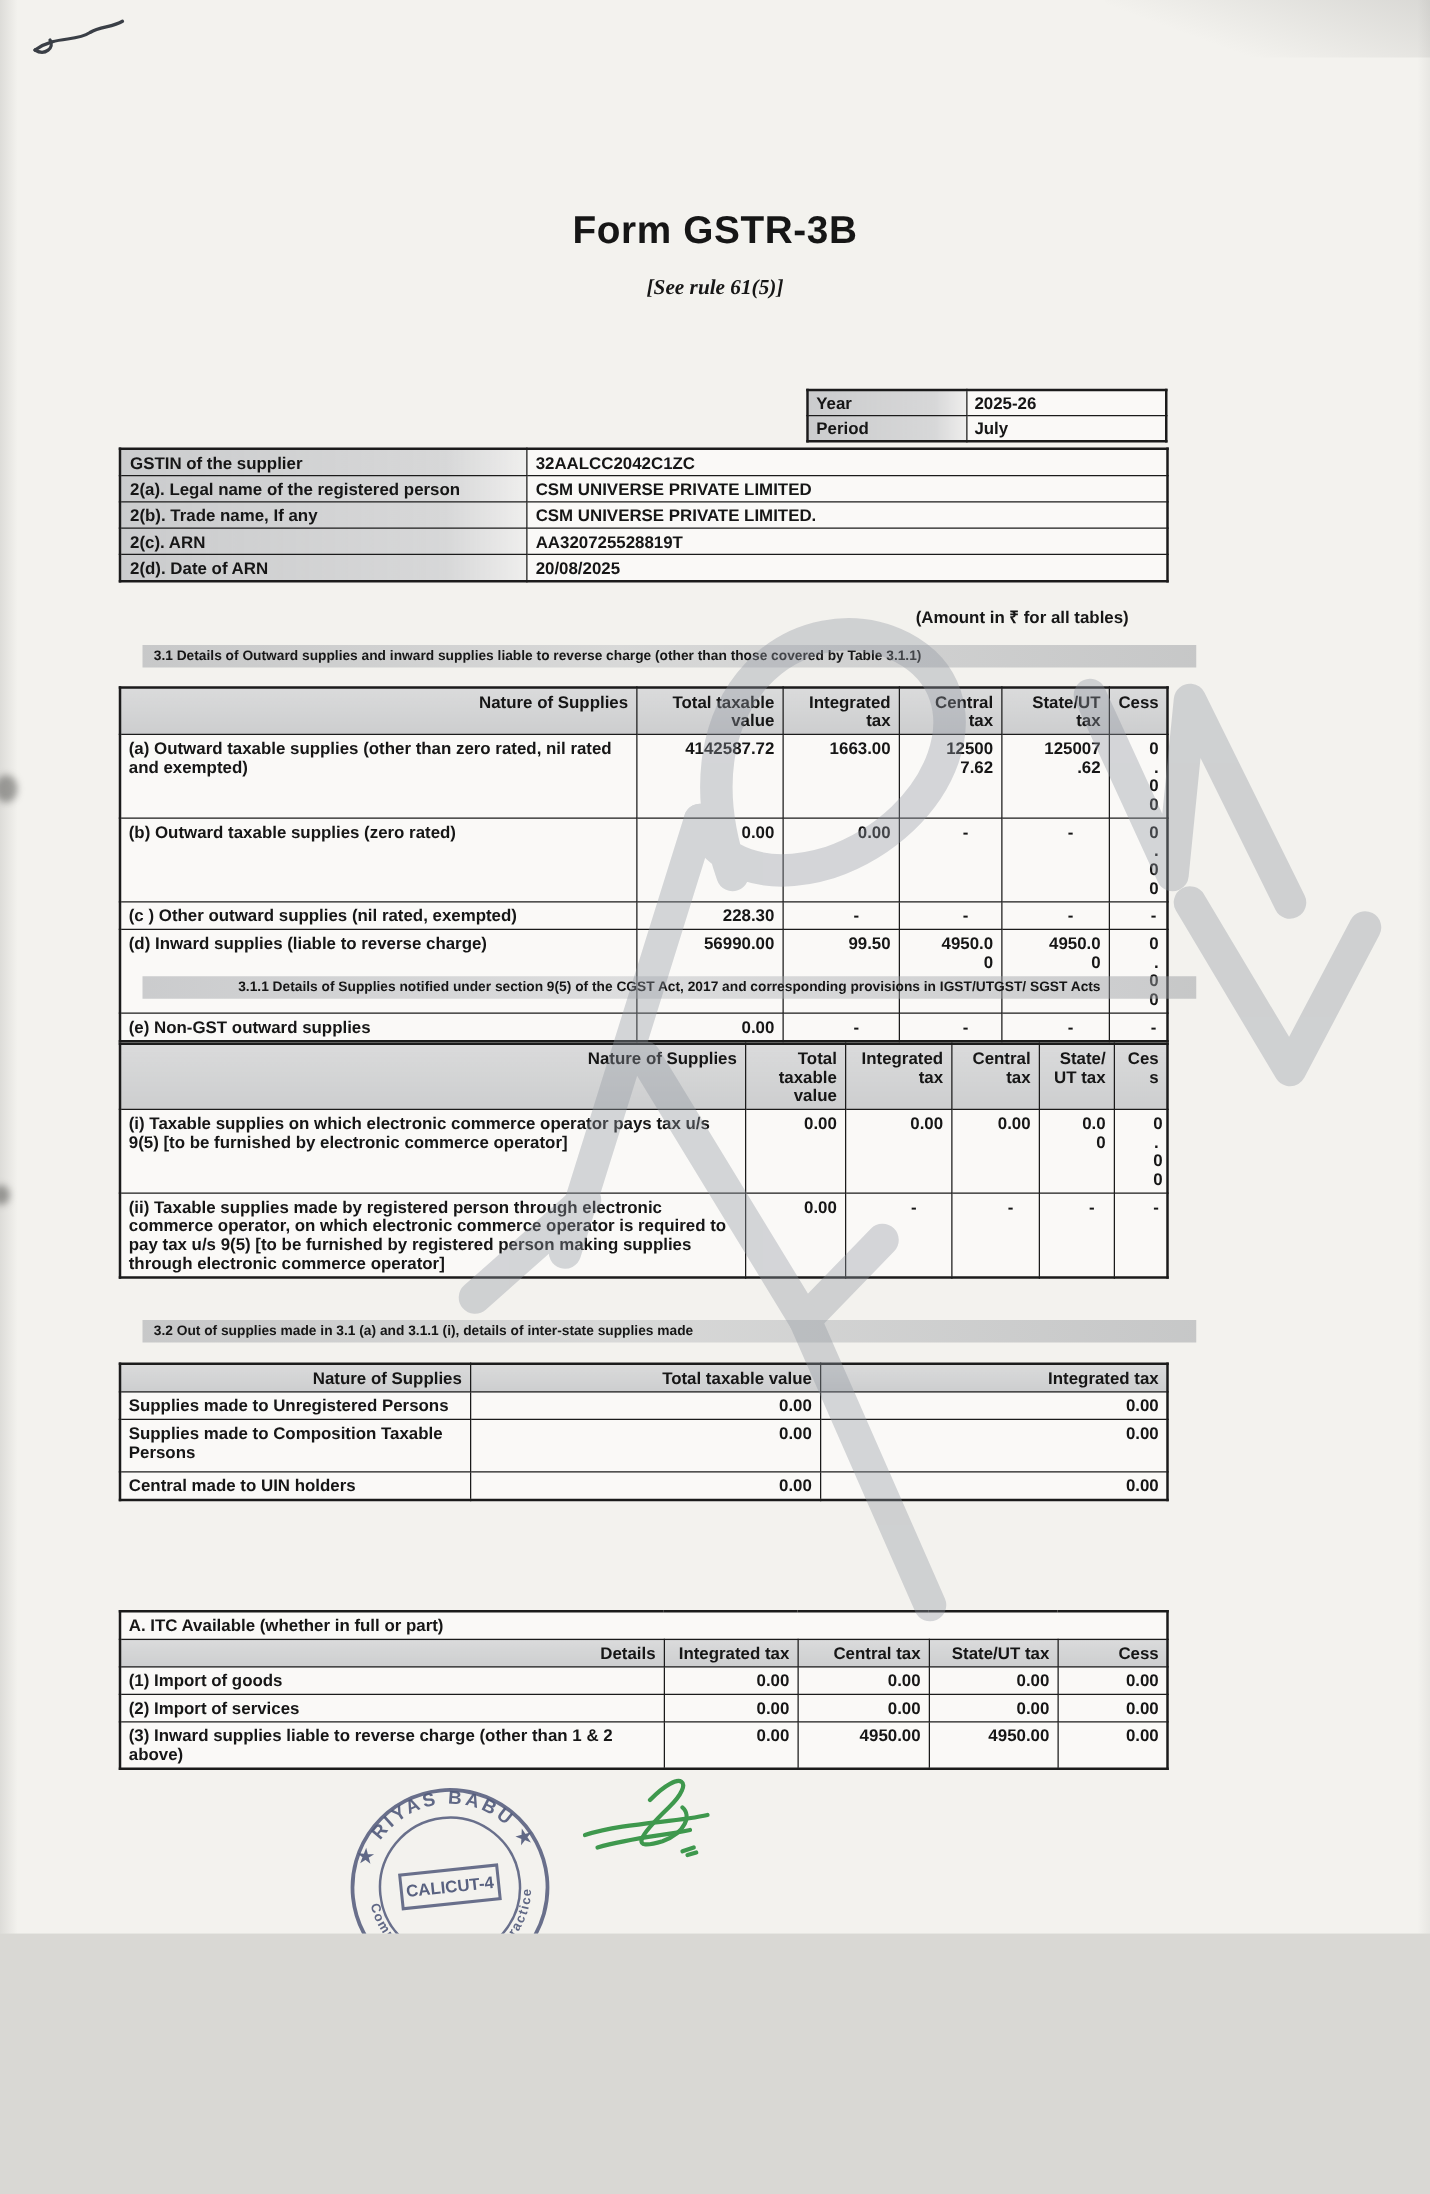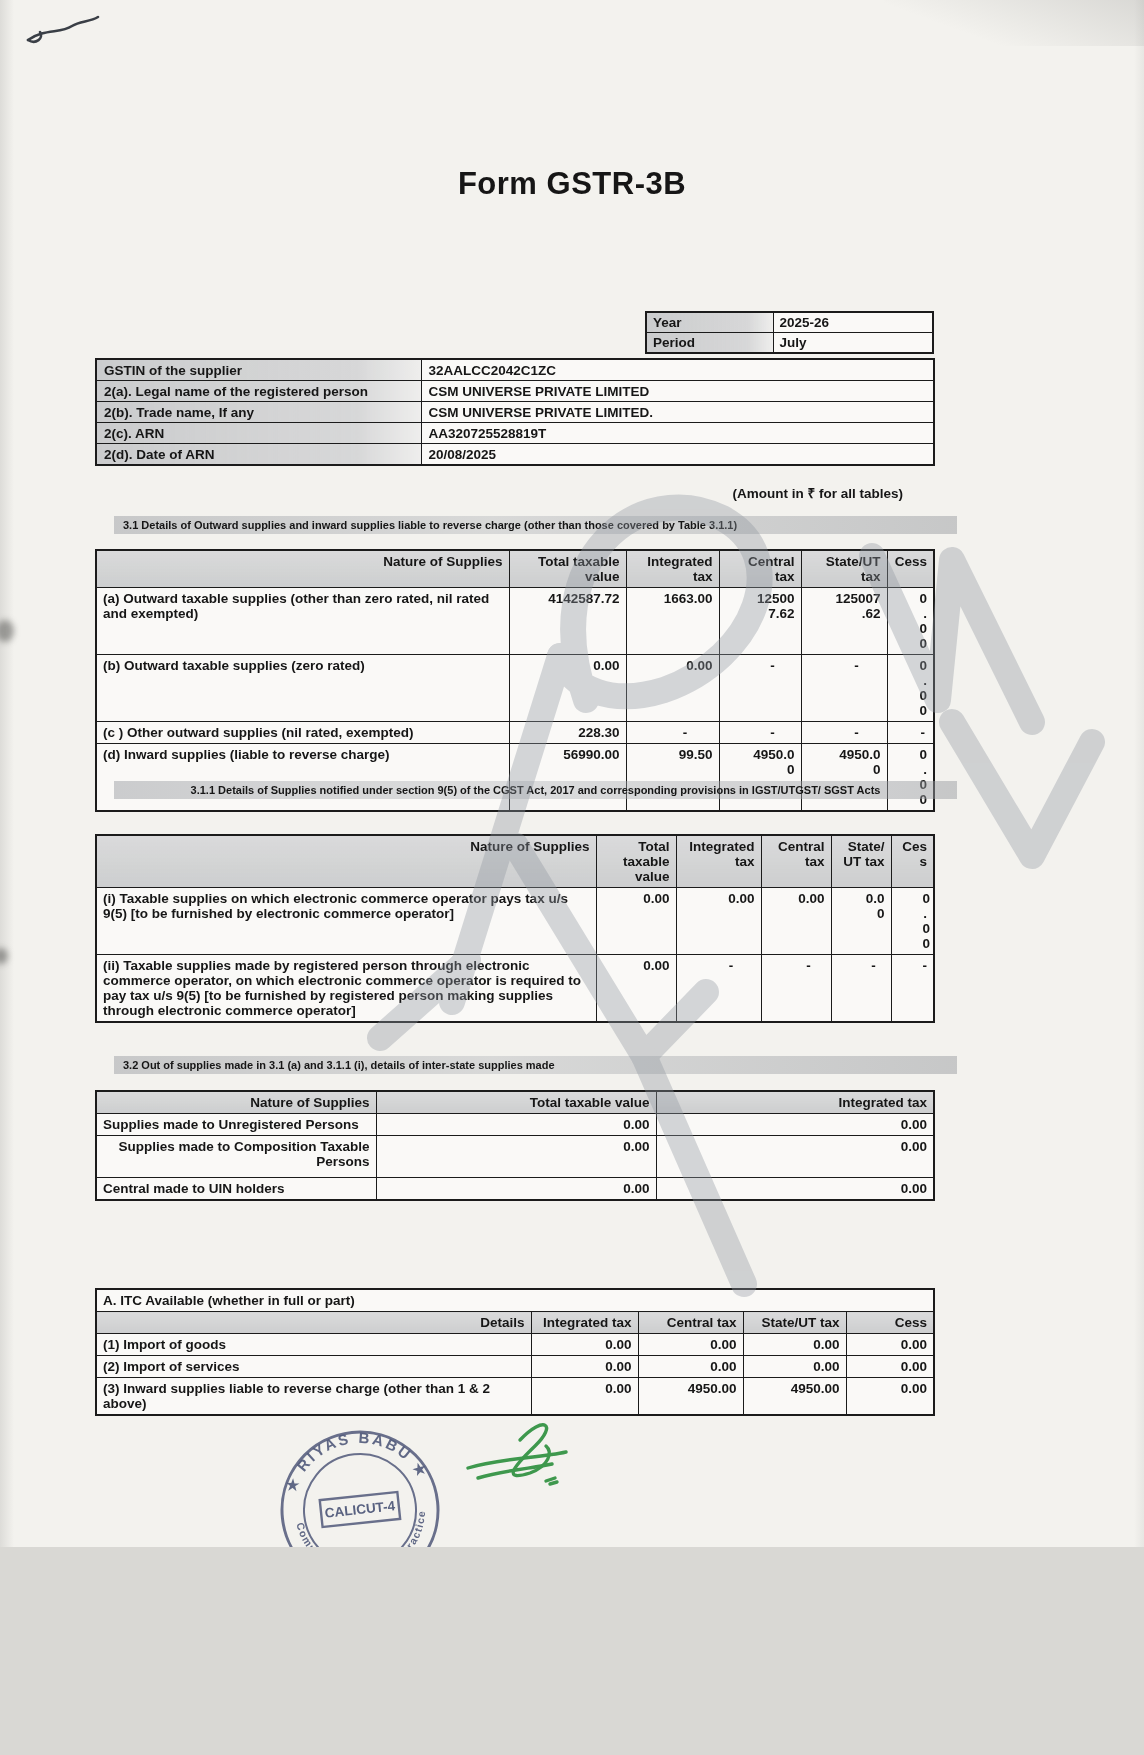--- a/index.html
+++ b/index.html
@@ -62,20 +62,21 @@
 </head>
 <body>
 
 <div class="page">
 
   <div class="corner-shade"></div>
   <div class="smudge s1"></div>
   <div class="smudge s2"></div>
 
   <div class="title">Form GSTR-3B</div>
+  <div class="subtitle">[See rule 61(5)]</div>
 
   <table class="meta-table">
     <colgroup>
         <col style="width:127px">
         <col style="width:160px">
       </colgroup>
     <tbody>
         <tr>
       <td class="shade">Year</td>
       <td>2025-26</td>
@@ -162,20 +163,28 @@
       <td class="num dash">-</td>
     </tr>
     <tr>
       <td>(d) Inward supplies (liable to reverse charge)</td>
       <td class="num">56990.00</td>
       <td class="num">99.50</td>
       <td class="num">4950.00</td>
       <td class="num">4950.00</td>
       <td class="num">0.00</td>
     </tr>
+    <tr>
+      <td>(e) Non-GST outward supplies</td>
+      <td class="num">0.00</td>
+      <td class="num dash">-</td>
+      <td class="num dash">-</td>
+      <td class="num dash">-</td>
+      <td class="num dash">-</td>
+    </tr>
   </tbody>
     </table>
 
   <div class="sec-head sec311-head">3.1.1 Details of Supplies notified under section 9(5) of the CGST Act, 2017 and corresponding provisions in IGST/UTGST/ SGST Acts</div>
   <table class="t311">
     <colgroup>
         <col style="width:500px">
         <col style="width:80px">
         <col style="width:85px">
         <col style="width:70px">
@@ -222,21 +231,21 @@
       <th class="shade">Nature of Supplies</th>
       <th class="shade">Total taxable value</th>
       <th class="shade">Integrated tax</th>
     </tr>
     <tr>
       <td>Supplies made to Unregistered Persons</td>
       <td class="num">0.00</td>
       <td class="num">0.00</td>
     </tr>
     <tr style="height:42px;">
-      <td style="width:200px;text-align:right;">Supplies made to Composition Taxable Persons</td>
+      <td style="width:200px;">Supplies made to Composition Taxable Persons</td>
       <td class="num">0.00</td>
       <td class="num">0.00</td>
     </tr>
     <tr>
       <td>Central made to UIN holders</td>
       <td class="num">0.00</td>
       <td class="num">0.00</td>
     </tr>
   </tbody>
     </table>

